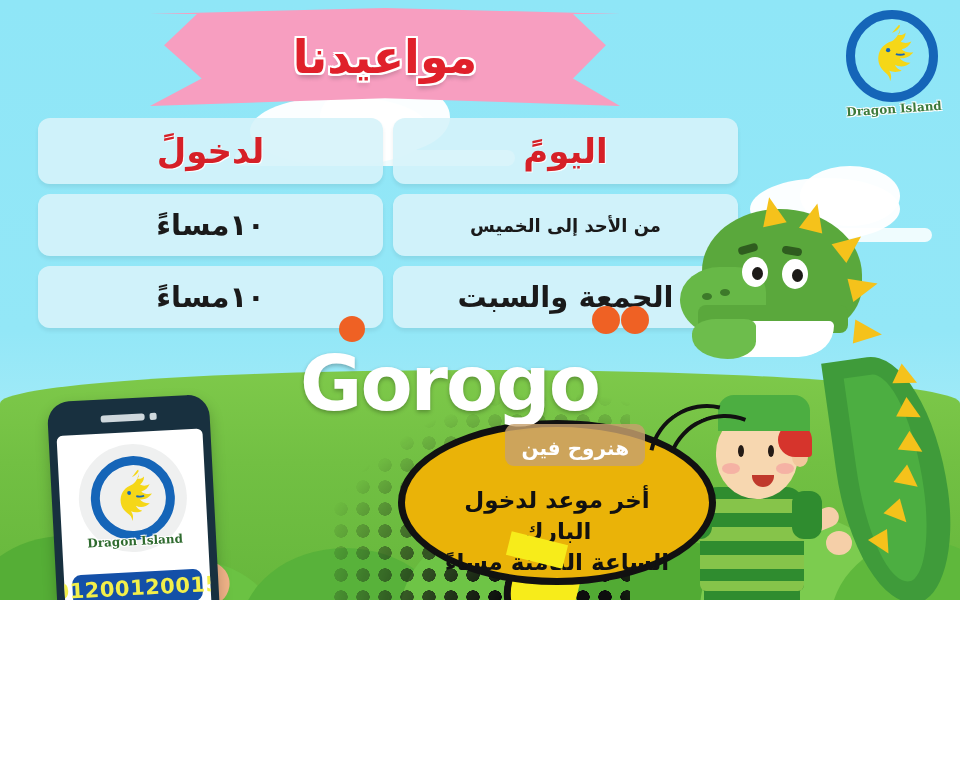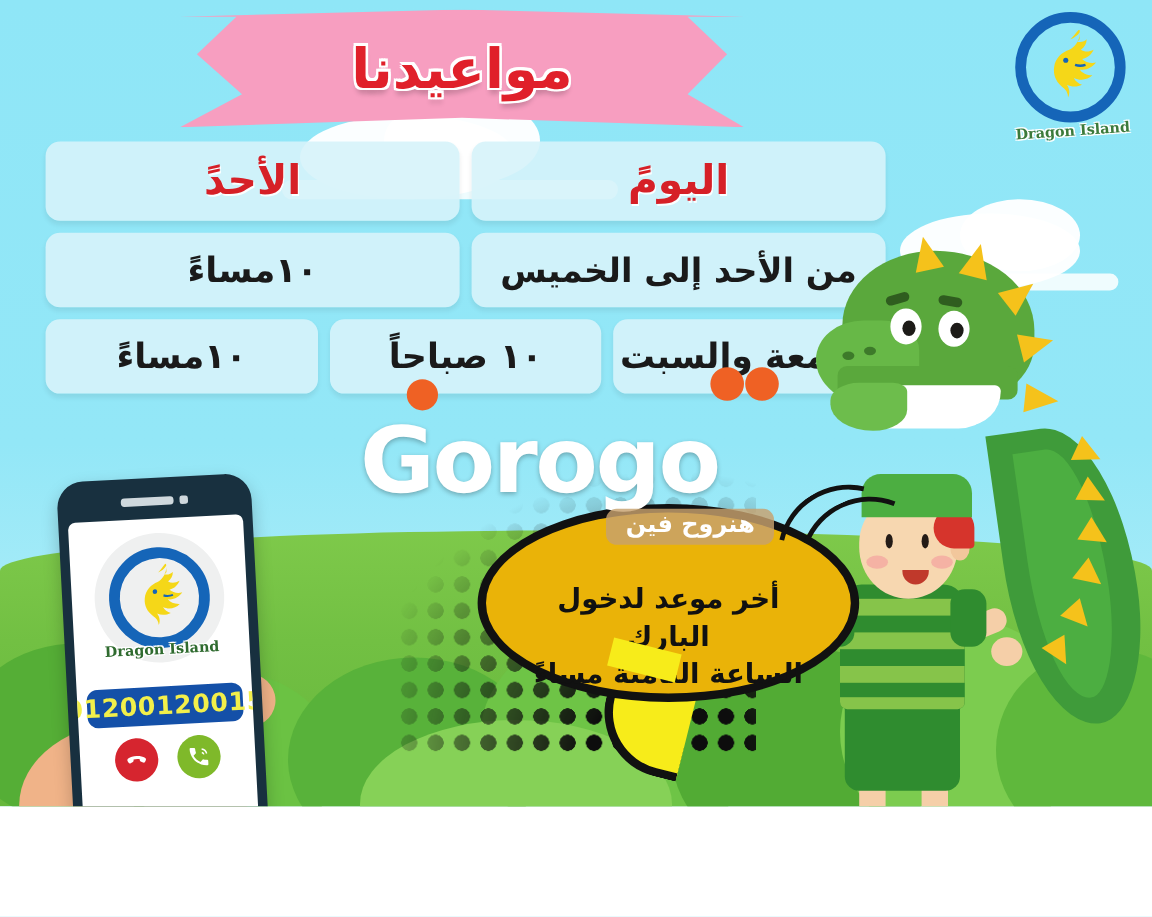--- a/index.html
+++ b/index.html
@@ -3,21 +3,21 @@
 <meta charset="utf-8">
 <title>Dragon Island - مواعيدنا</title>
 <style>
   html,body{margin:0;padding:0;}
   body{
     font-family:"DejaVu Sans","Liberation Sans",sans-serif;
     background:#ffffff;
   }
   .poster{
     position:relative;
-    width:960px;height:672px;
+    width:960px;height:600px;
     overflow:hidden;
     background:#8fe4f5;
   }
 
   
   .sky{
     position:absolute;inset:0;
     background:linear-gradient(180deg,#8fe6f7 0%,#93e7f7 55%,#a9ecf8 78%,#bdf0fa 100%);
   }
   .cloud{position:absolute;background:#ffffff;border-radius:50%;opacity:.96;}
@@ -70,39 +70,39 @@
     text-align:center;
   }
   .row-head .cell{height:66px;background:rgba(214,243,250,.90);}
   .head-text{
     font-size:34px;font-weight:bold;color:#d62027;
     text-shadow:1px 1px 0 rgba(255,255,255,.9);
   }
   .cell-text{
     font-size:29px;font-weight:bold;color:#1a1a1a;
   }
-  .cell-text.small{font-size:28px;}
+  .cell-text.small{font-size:18px;}
 
   
   .watermark{
     position:absolute;left:300px;top:348px;width:345px;
     pointer-events:none;z-index:40;
   }
   .wm-word{
     font-size:76px;font-weight:bold;color:#ffffff;
     font-family:"DejaVu Sans","Liberation Sans",sans-serif;
     letter-spacing:-2px;line-height:.95;
     direction:ltr;text-align:left;
     text-shadow:0 2px 4px rgba(0,0,0,.28);
   }
   .wm-tag{
     display:inline-block;margin-top:4px;margin-left:6px;
     background:rgba(199,161,110,.82);
     color:#ffffff;font-size:20px;font-weight:bold;
-    padding:0 16px 6px;border-radius:9px;
+    padding:12px 16px 6px;border-radius:9px;
   }
 
   
   .halftone{
     position:absolute;left:330px;top:300px;width:300px;height:330px;
     background-image:radial-gradient(#0d0d0d 42%,transparent 44%);
     background-size:22px 22px;
     -webkit-mask-image:radial-gradient(ellipse 120% 100% at 75% 100%,#000 18%,rgba(0,0,0,.55) 45%,transparent 72%);
     mask-image:radial-gradient(ellipse 120% 100% at 75% 100%,#000 18%,rgba(0,0,0,.55) 45%,transparent 72%);
     z-index:12;
@@ -243,39 +243,36 @@
     <div class="ribbon-title">مواعيدنا</div>
   </div>
 
   <div class="table">
 
     <div class="row row-head">
       <div class="cell">
         <span class="head-text">اليومً</span>
       </div>
       <div class="cell">
-        <span class="head-text">الأحدً</span>
+        <span class="head-text">لدخولً</span>
       </div>
     </div>
 
     <div class="row">
       <div class="cell">
         <span class="cell-text small">من الأحد إلى الخميس</span>
       </div>
       <div class="cell">
         <span class="cell-text">١٠مساءً</span>
       </div>
     </div>
 
     <div class="row">
       <div class="cell">
         <span class="cell-text">الجمعة والسبت</span>
-      </div>
-      <div class="cell">
-        <span class="cell-text">١٠ صباحاً</span>
       </div>
       <div class="cell">
         <span class="cell-text">١٠مساءً</span>
       </div>
     </div>
   </div>
 
   <div style="position:absolute;left:592px;top:306px;width:28px;height:28px;border-radius:50%;background:#ef6124;z-index:41;"></div>
   <div style="position:absolute;left:621px;top:306px;width:28px;height:28px;border-radius:50%;background:#ef6124;z-index:41;"></div>
   <div style="position:absolute;left:339px;top:316px;width:26px;height:26px;border-radius:50%;background:#ef6124;z-index:41;"></div>

